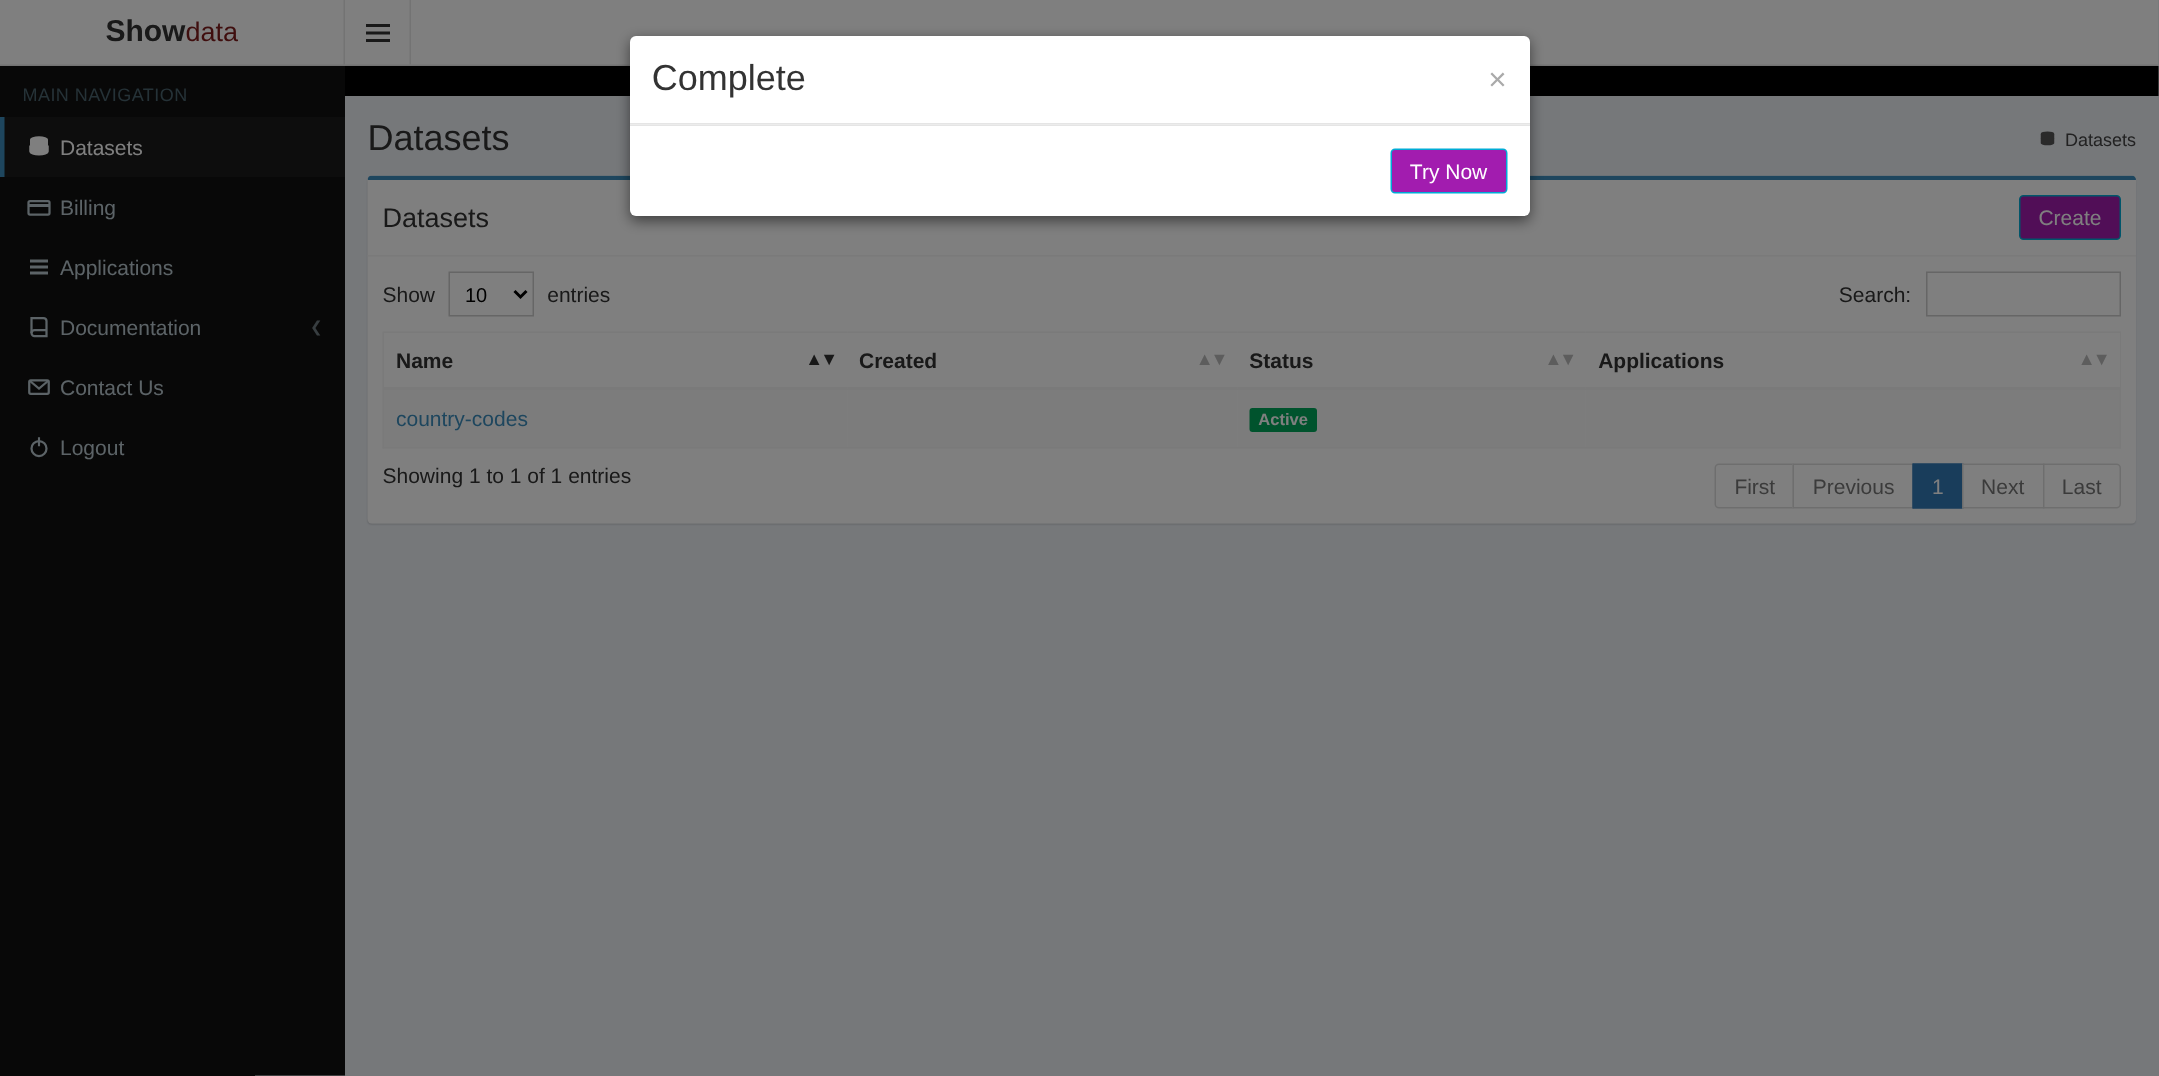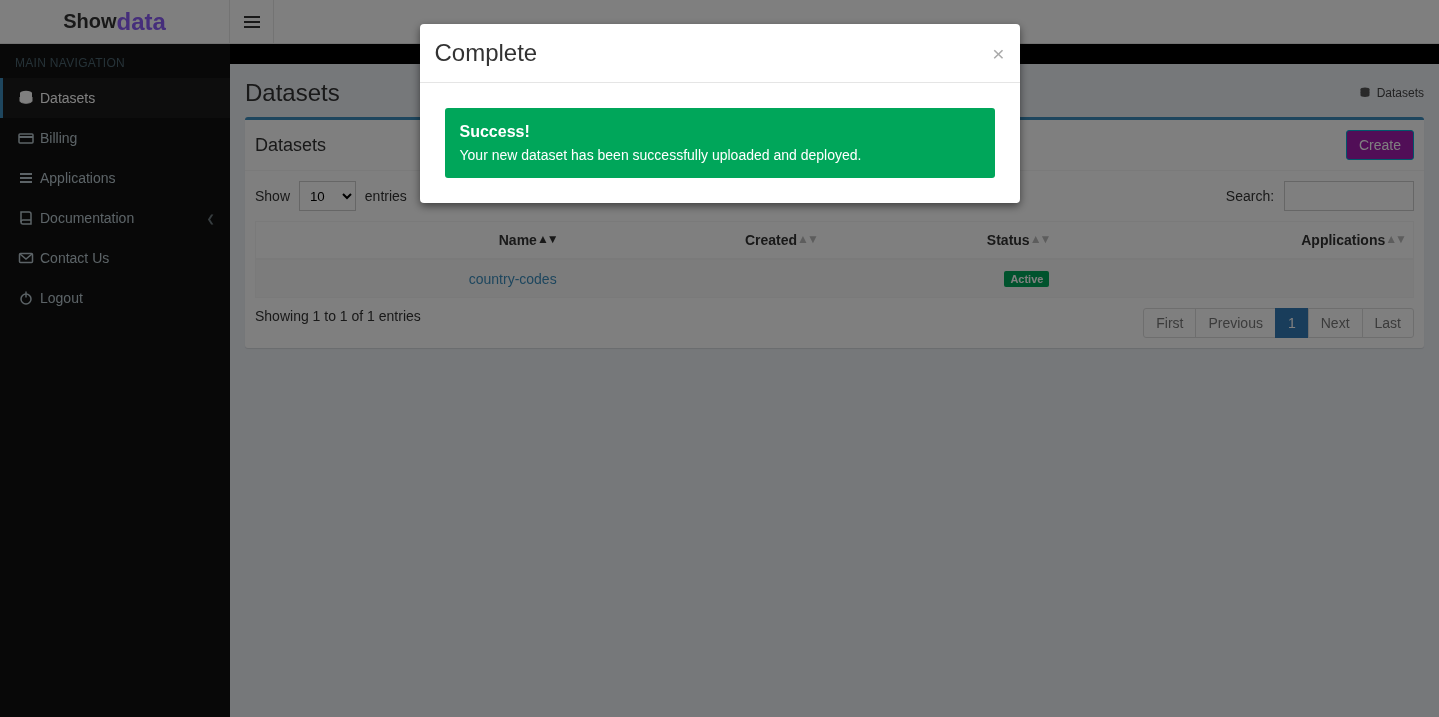--- a/index.html
+++ b/index.html
@@ -15,21 +15,21 @@
     border-bottom: 1px solid #e6e6e6;
   }
   .logo-box {
     width: 230px;
     display: flex;
     align-items: center;
     justify-content: center;
     border-right: 1px solid #e6e6e6;
   }
   .logo-bold { font-weight: 700; font-size: 20px; color: #333; }
-  .logo-light { font-weight: 700; font-size: 24px; color: #8b5cf6; }
+  .logo-light { font-weight: 400; font-size: 18px; color: #7f1d1d; }
   .menu-toggle {
     width: 44px;
     display: flex;
     align-items: center;
     justify-content: center;
     border-right: 1px solid #e6e6e6;
     color: #333;
     cursor: pointer;
   }
   .bars-icon { display: inline-block; width: 16px; }
@@ -149,21 +149,21 @@
   }
 
   table.datatable {
     width: 100%;
     border-collapse: collapse;
     border: 1px solid #f4f4f4;
   }
   table.datatable th, table.datatable td {
     padding: 10px 8px;
     border-top: 1px solid #f4f4f4;
-    text-align: right;
+    text-align: left;
     vertical-align: middle;
   }
   table.datatable thead th {
     border-bottom: 2px solid #f4f4f4;
     background: #fff;
     font-weight: 700;
     position: relative;
   }
   .sort-icon {
     float: right;
@@ -433,19 +433,16 @@
 </div>
 
 <div class="modal-backdrop"></div>
 <div class="modal">
   <div class="modal-header">
     <span class="modal-title">Complete</span>
     <button class="modal-close">
       <span>×</span>
     </button>
   </div>
-  <div class="modal-body">
-    <div class="alert-success">
-      <div class="alert-title">Success!</div>
-      <div>Your new dataset has been successfully uploaded and deployed.</div>
-    </div>
+  <div class="modal-footer">
+    <button class="btn btn-info">Try Now</button>
   </div>
 </div>
 
 </body></html>

